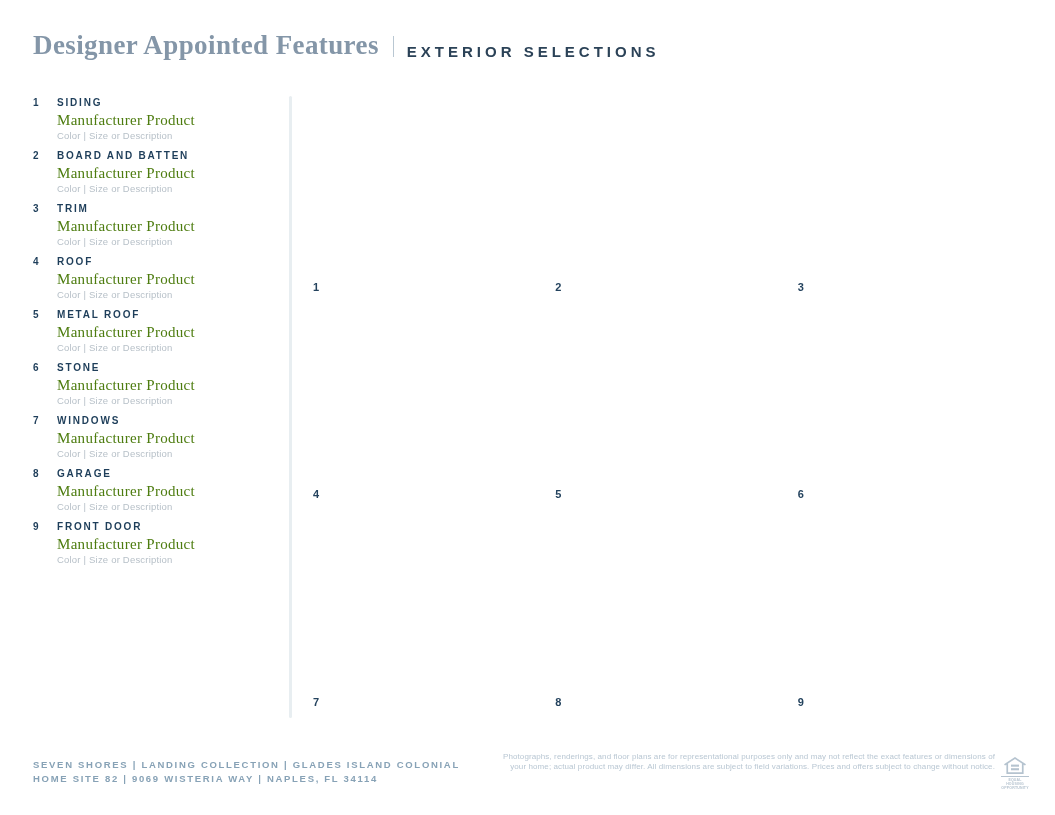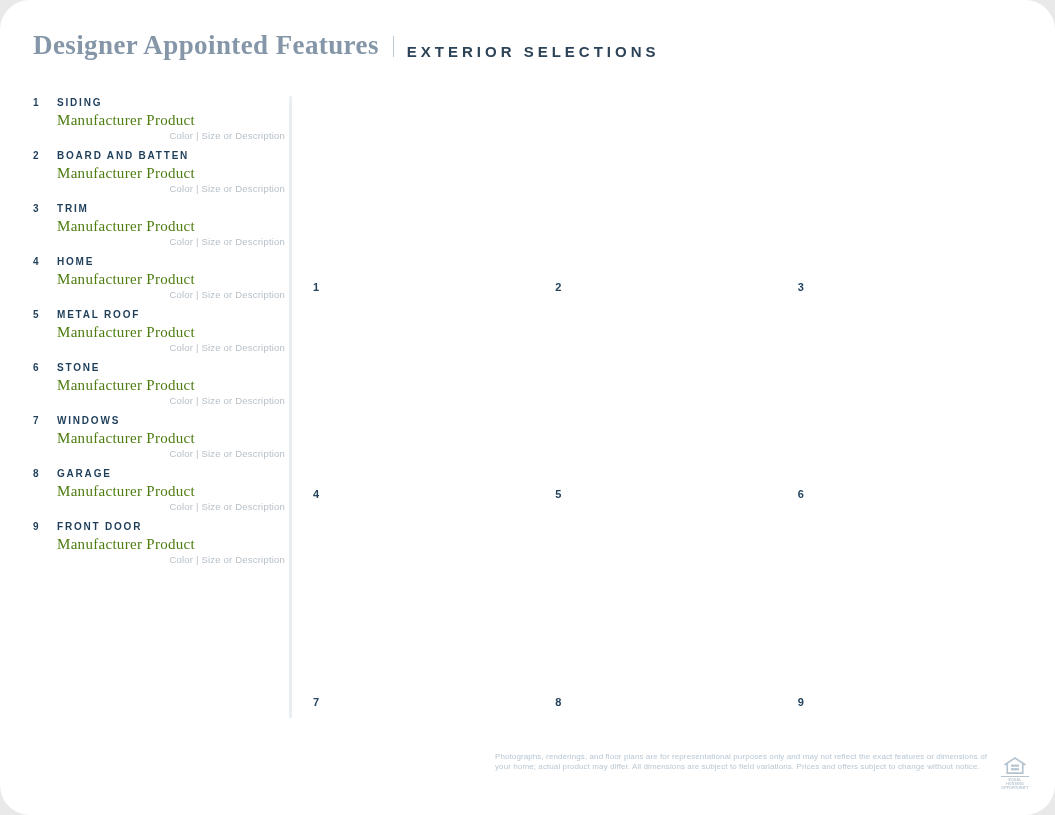--- a/index.html
+++ b/index.html
@@ -4,21 +4,20 @@
 <style>
   * { margin:0; padding:0; box-sizing:border-box; }
   html,body { background:#e9e9e9; }
   .page {
     position:relative;
     width:1055px; height:815px;
     background:#ffffff;
     font-family:"Liberation Sans", sans-serif;
     overflow:hidden;
     margin:0 auto;
-    border-radius:30px;
   }
 
   
   .header { position:absolute; left:33px; top:30px; width:990px; }
   .title-row { display:flex; align-items:center; }
   .page-title {
     font-family:"Liberation Serif", serif;
     font-size:27px; font-weight:700;
     color:#8496a8; letter-spacing:0.4px;
     line-height:30px;
@@ -50,21 +49,21 @@
     letter-spacing:1.8px; white-space:nowrap;
   }
   .feature-product {
     margin:3px 0 0 24px;
     font-family:"Liberation Serif", serif;
     font-size:15px; color:#4d7c0f; letter-spacing:0.3px;
     line-height:16px;
   }
   .feature-detail {
     margin:2px 0 0 24px;
-    font-size:9.5px; color:#b7c0c8; line-height:11px; letter-spacing:0.2px;text-align:right;
+    font-size:9.5px; color:#b7c0c8; line-height:11px; letter-spacing:0.2px;
   }
 
   
   .v-divider {
     position:absolute; left:289px; top:96px;
     width:3px; height:622px;
     background:#e8eef1; border-radius:2px;
   }
 
   
@@ -82,21 +81,21 @@
   }
 
   
   .footer-left {
     position:absolute; left:33px; top:758px;
     font-size:9.5px; font-weight:700; color:#87a2b6;
     letter-spacing:1.7px; line-height:13.5px; white-space:nowrap;
   }
   .disclaimer {
     position:absolute; right:60px; top:752px; width:500px;
-    text-align:left;
+    text-align:right;
     font-size:8px; color:#b9c7d3; line-height:10px; letter-spacing:0.1px;
   }
   .eho-logo {
     position:absolute; right:26px; top:756px;
     width:28px; text-align:center; color:#b5c3cf;
   }
   .eho-logo svg { display:block; margin:0 auto; }
   .eho-caption {
     font-size:3.5px; line-height:4px; letter-spacing:0.2px;
     color:#b5c3cf; font-weight:700;
@@ -142,21 +141,21 @@
         <span class="feature-num">3</span>
         <span class="feature-cat">TRIM</span>
       </div>
       <div class="feature-product">Manufacturer Product</div>
       <div class="feature-detail">Color  |  Size or Description</div>
     </div>
 
     <div class="feature">
       <div class="feature-head">
         <span class="feature-num">4</span>
-        <span class="feature-cat">HOME</span>
+        <span class="feature-cat">ROOF</span>
       </div>
       <div class="feature-product">Manufacturer Product</div>
       <div class="feature-detail">Color  |  Size or Description</div>
     </div>
 
     <div class="feature">
       <div class="feature-head">
         <span class="feature-num">5</span>
         <span class="feature-cat">METAL ROOF</span>
       </div>
@@ -227,20 +226,24 @@
       <span class="swatch-num">7</span>
     </div>
     <div class="swatch-cell">
       <span class="swatch-num">8</span>
     </div>
     <div class="swatch-cell">
       <span class="swatch-num">9</span>
     </div>
   </div>
 
+  <div class="footer-left">
+    <div>SEVEN SHORES  |  LANDING COLLECTION  | GLADES ISLAND COLONIAL</div>
+    <div>HOME SITE 82  |  9069 WISTERIA WAY |  NAPLES, FL 34114</div>
+  </div>
 
   <div class="disclaimer">
     <div>Photographs, renderings, and floor plans are for representational purposes only and may not reflect the exact features or dimensions of</div>
     <div>your home; actual product may differ. All dimensions are subject to field variations. Prices and offers subject to change without notice.</div>
   </div>
 
   <div class="eho-logo">
     <span>
       <svg width="24" height="19" viewBox="0 0 24 19">
         <path d="M12 1 L1 8.2 L2 9.6 L3.4 8.7 L3.4 18 L20.6 18 L20.6 8.7 L22 9.6 L23 8.2 Z M12 3 L18.9 7.5 L18.9 16.3 L5.1 16.3 L5.1 7.5 Z" fill="#b5c3cf"></path>

